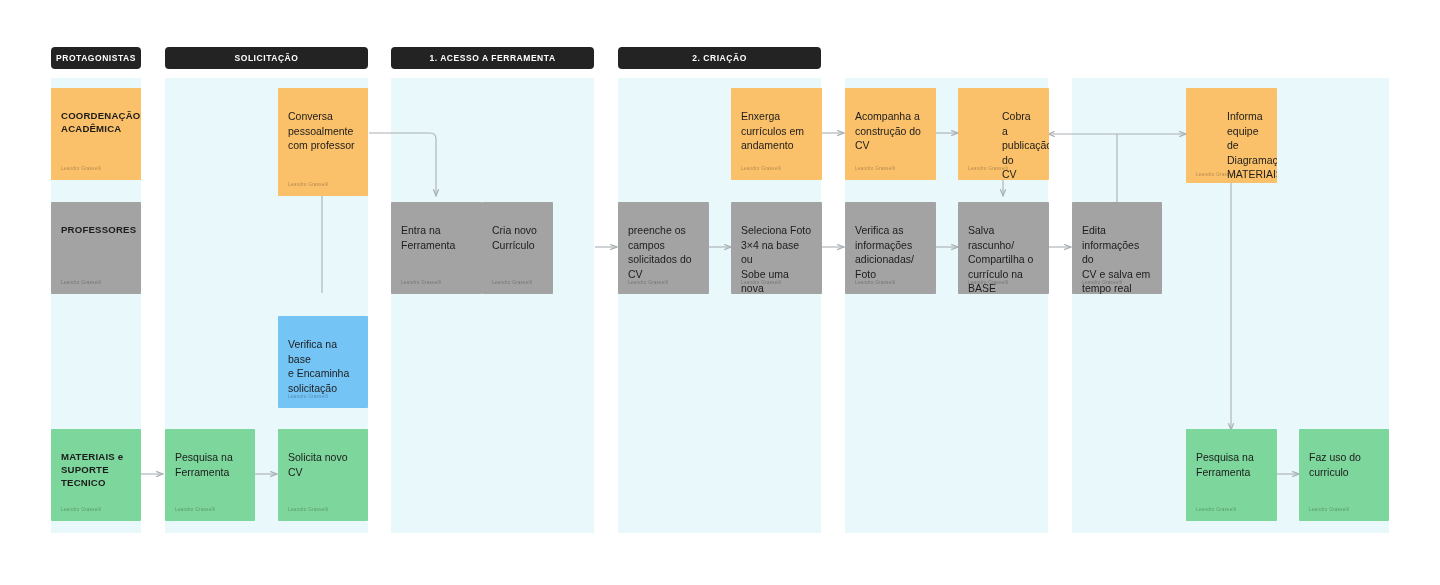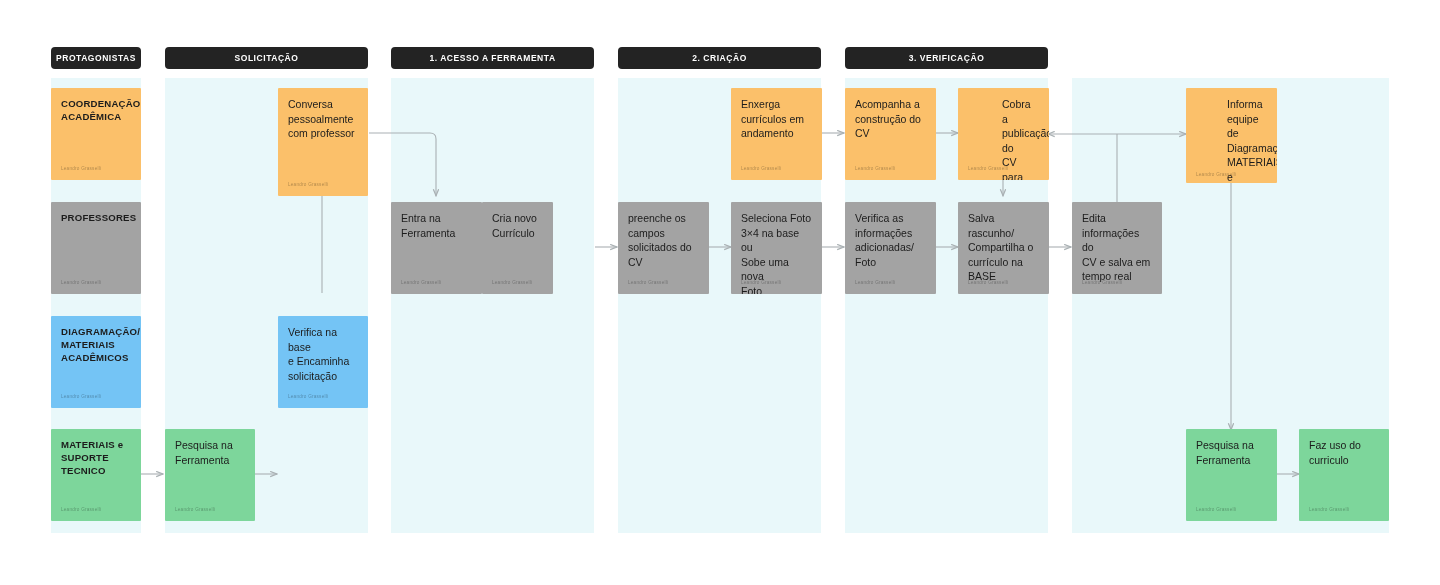--- a/index.html
+++ b/index.html
@@ -21,21 +21,21 @@
     box-sizing:border-box;padding:0 6px;
   }
 
   
   .card{
     position:absolute;box-sizing:border-box;
     padding:9px 10px 0 10px;border-radius:1px;
     font-size:10.5px;line-height:14.6px;color:#1c1c1c;
     overflow:hidden;
   }
-  .card .txt{display:block;white-space:pre-line;}
+  .card .txt{display:block;white-space:pre-line;margin-top:12px;}
   .card .author{
     position:absolute;left:10px;bottom:8px;
     font-size:4.6px;letter-spacing:.25px;line-height:6px;
     color:rgba(0,0,0,.30);
   }
   .c-orange{background:#fbc06a;}
   .c-red{background:#a3a3a3;}
   .c-blue{background:#74c4f5;}
   .c-green{background:#7dd69b;}
 
@@ -100,35 +100,28 @@
 
     <line x1="1231" y1="183" x2="1231" y2="430" marker-end="url(#ah)"></line>
 
     <line x1="1277" y1="474" x2="1299" y2="474" marker-end="url(#ah)"></line>
   </svg>
 
   <div class="hdr" style="left:51px;width:90px;">PROTAGONISTAS</div>
   <div class="hdr" style="left:165px;width:203px;">SOLICITAÇÃO</div>
   <div class="hdr" style="left:391px;width:203px;">1. ACESSO A FERRAMENTA</div>
   <div class="hdr" style="left:618px;width:203px;">2. CRIAÇÃO</div>
-  <div class="hdr" style="left:845px;width:203px;">3. VERIFICAÇÃO</div>
 
   <div class="card c-orange" style="left:51px;top:88px;width:90px;height:92px;">
     <span class="txt lane-label">COORDENAÇÃO
 ACADÊMICA</span>
     <span class="author">Leandro Grasselli</span>
   </div>
   <div class="card c-red" style="left:51px;top:202px;width:90px;height:92px;">
     <span class="txt lane-label">PROFESSORES</span>
-    <span class="author">Leandro Grasselli</span>
-  </div>
-  <div class="card c-blue" style="left:51px;top:316px;width:90px;height:92px;">
-    <span class="txt lane-label">DIAGRAMAÇÃO/
-MATERIAIS
-ACADÊMICOS</span>
     <span class="author">Leandro Grasselli</span>
   </div>
   <div class="card c-green" style="left:51px;top:429px;width:90px;height:92px;">
     <span class="txt lane-label">MATERIAIS e
 SUPORTE TECNICO</span>
     <span class="author">Leandro Grasselli</span>
   </div>
 
   <div class="card c-orange" style="left:278px;top:88px;width:90px;height:108px;">
     <span class="txt">Conversa
@@ -138,20 +131,24 @@
   </div>
   <div class="card c-blue" style="left:278px;top:316px;width:90px;height:92px;">
     <span class="txt">Verifica na base
 e Encaminha
 solicitação</span>
     <span class="author">Leandro Grasselli</span>
   </div>
   <div class="card c-green" style="left:165px;top:429px;width:90px;height:92px;">
     <span class="txt">Pesquisa na
 Ferramenta</span>
+    <span class="author">Leandro Grasselli</span>
+  </div>
+  <div class="card c-green" style="left:278px;top:429px;width:90px;height:92px;">
+    <span class="txt">Solicita novo CV</span>
     <span class="author">Leandro Grasselli</span>
   </div>
 
   <div class="card c-red" style="left:391px;top:202px;width:91px;height:92px;">
     <span class="txt">Entra na
 Ferramenta</span>
     <span class="author">Leandro Grasselli</span>
   </div>
   <div class="card c-red" style="left:482px;top:202px;width:71px;height:92px;">
     <span class="txt">Cria novo

